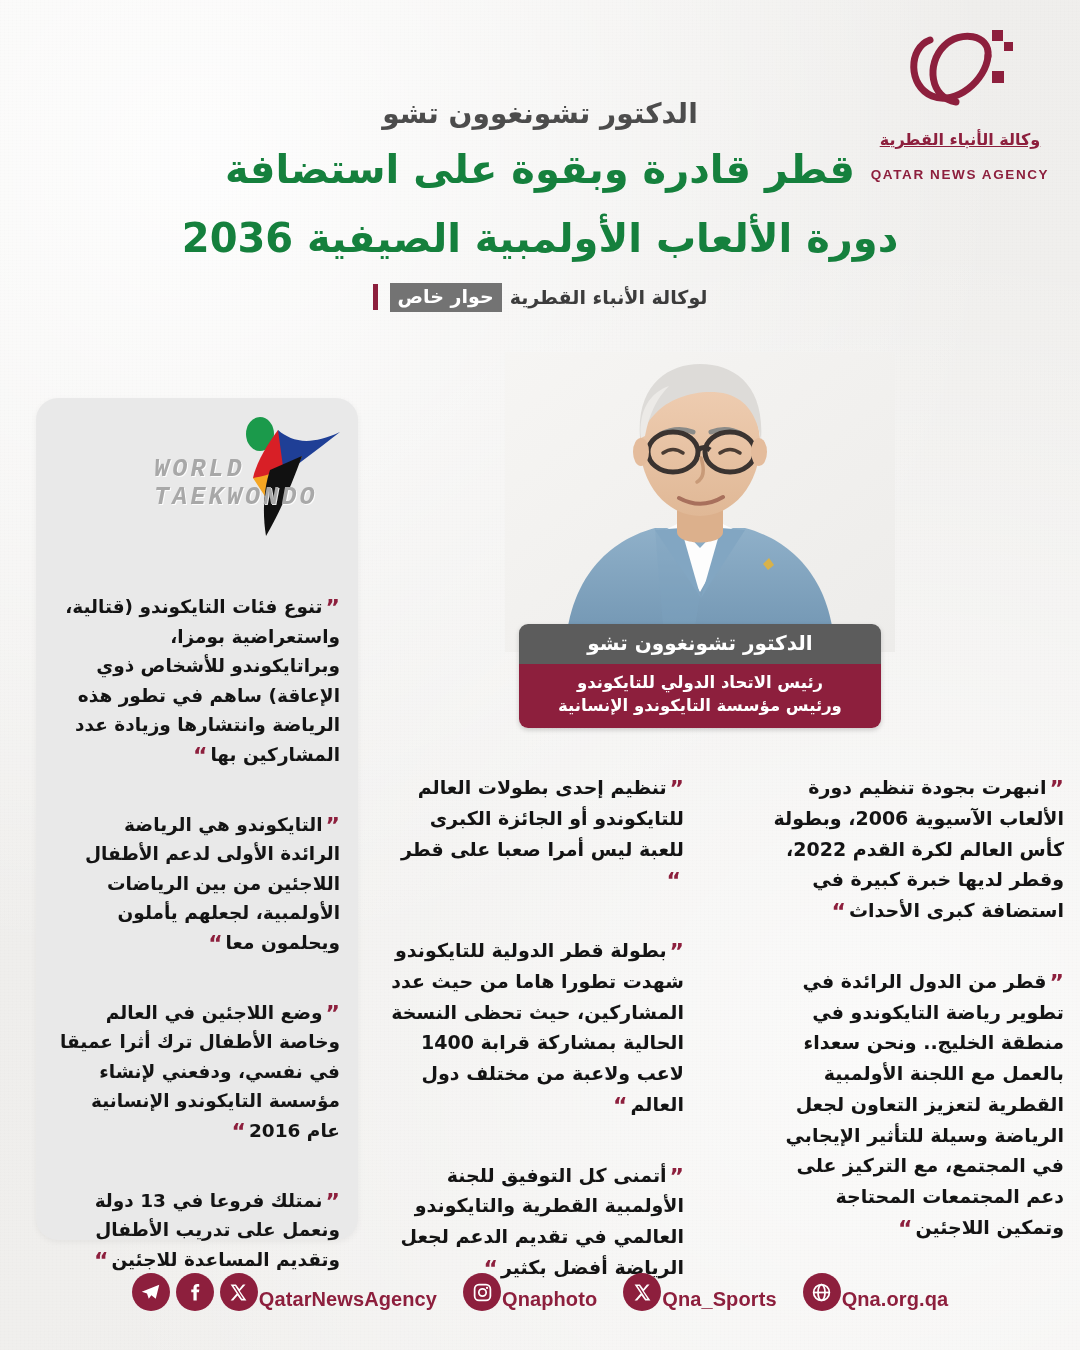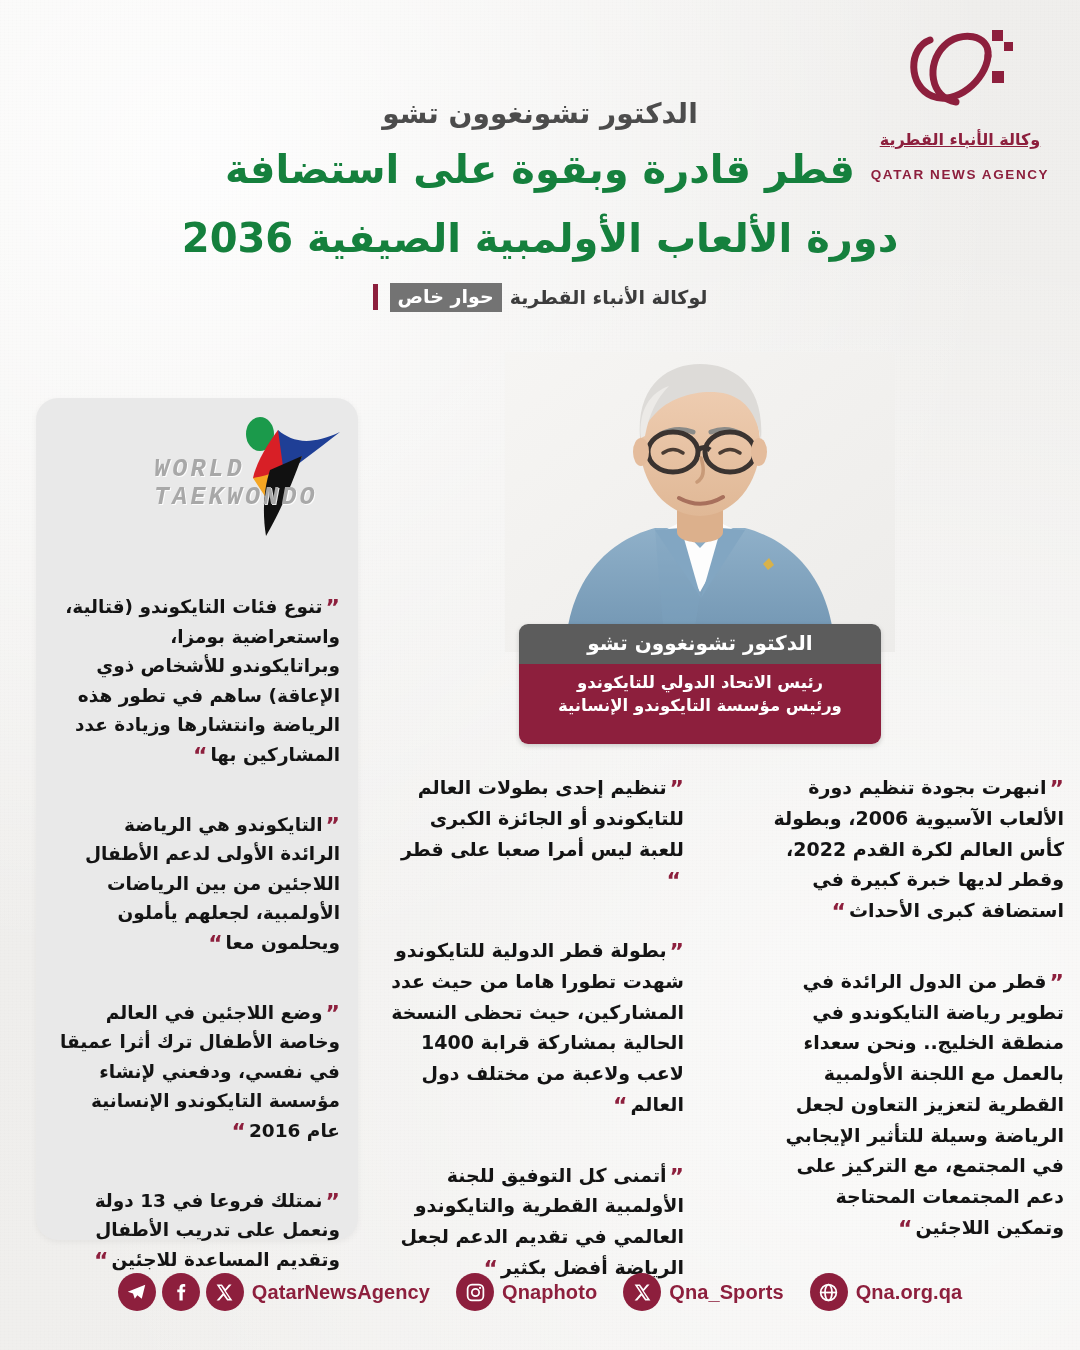--- a/index.html
+++ b/index.html
@@ -85,21 +85,21 @@
 
   
   .plate{position:absolute;left:519px;top:624px;width:362px;border-radius:9px;overflow:hidden;
     box-shadow:0 2px 5px rgba(0,0,0,.18);}
   .plate-name{
     background:#5c5c5c;color:#fff;font-weight:bold;font-size:20px;text-align:center;
     padding:7px 8px 9px;line-height:1.2;
   }
   .plate-role{
     background:#8d1f3d;color:#fff;font-weight:bold;font-size:16.5px;text-align:center;
-    padding:7px 10px 26px;line-height:1.42;
+    padding:7px 10px 10px;line-height:1.42;
   }
 
   
   .col{position:absolute;}
   .col-left{left:58px;top:552px;width:282px;}
   .col-mid{left:384px;top:732px;width:300px;}
   .col-right{left:768px;top:732px;width:296px;}
 
   .quote{
     color:#141414;font-weight:bold;font-size:19px;line-height:1.62;
@@ -112,21 +112,21 @@
     display:inline-block;vertical-align:-2px;
   }
   .qm-open{margin-left:3px;}
   .qm-close{margin-right:3px;}
 
   
   .footer{
     position:absolute;left:0;right:0;bottom:30px;height:56px;
     display:flex;align-items:center;justify-content:center;gap:26px;direction:ltr;
   }
-  .sgroup{display:flex;align-items:center;gap:8px;direction:ltr;}
+  .sgroup{display:flex;align-items:flex-end;gap:1px;direction:ltr;}
   .sicons{display:flex;align-items:center;gap:6px;}
   .sicon{
     width:38px;height:38px;border-radius:50%;background:#8d1f3d;
     display:flex;align-items:center;justify-content:center;flex:0 0 auto;
   }
   .sicon svg{display:block;}
   .slabel{
     color:#8d1f3d;font-weight:bold;font-size:20px;direction:ltr;
     font-family:"Liberation Sans",sans-serif;letter-spacing:.1px;
   }

